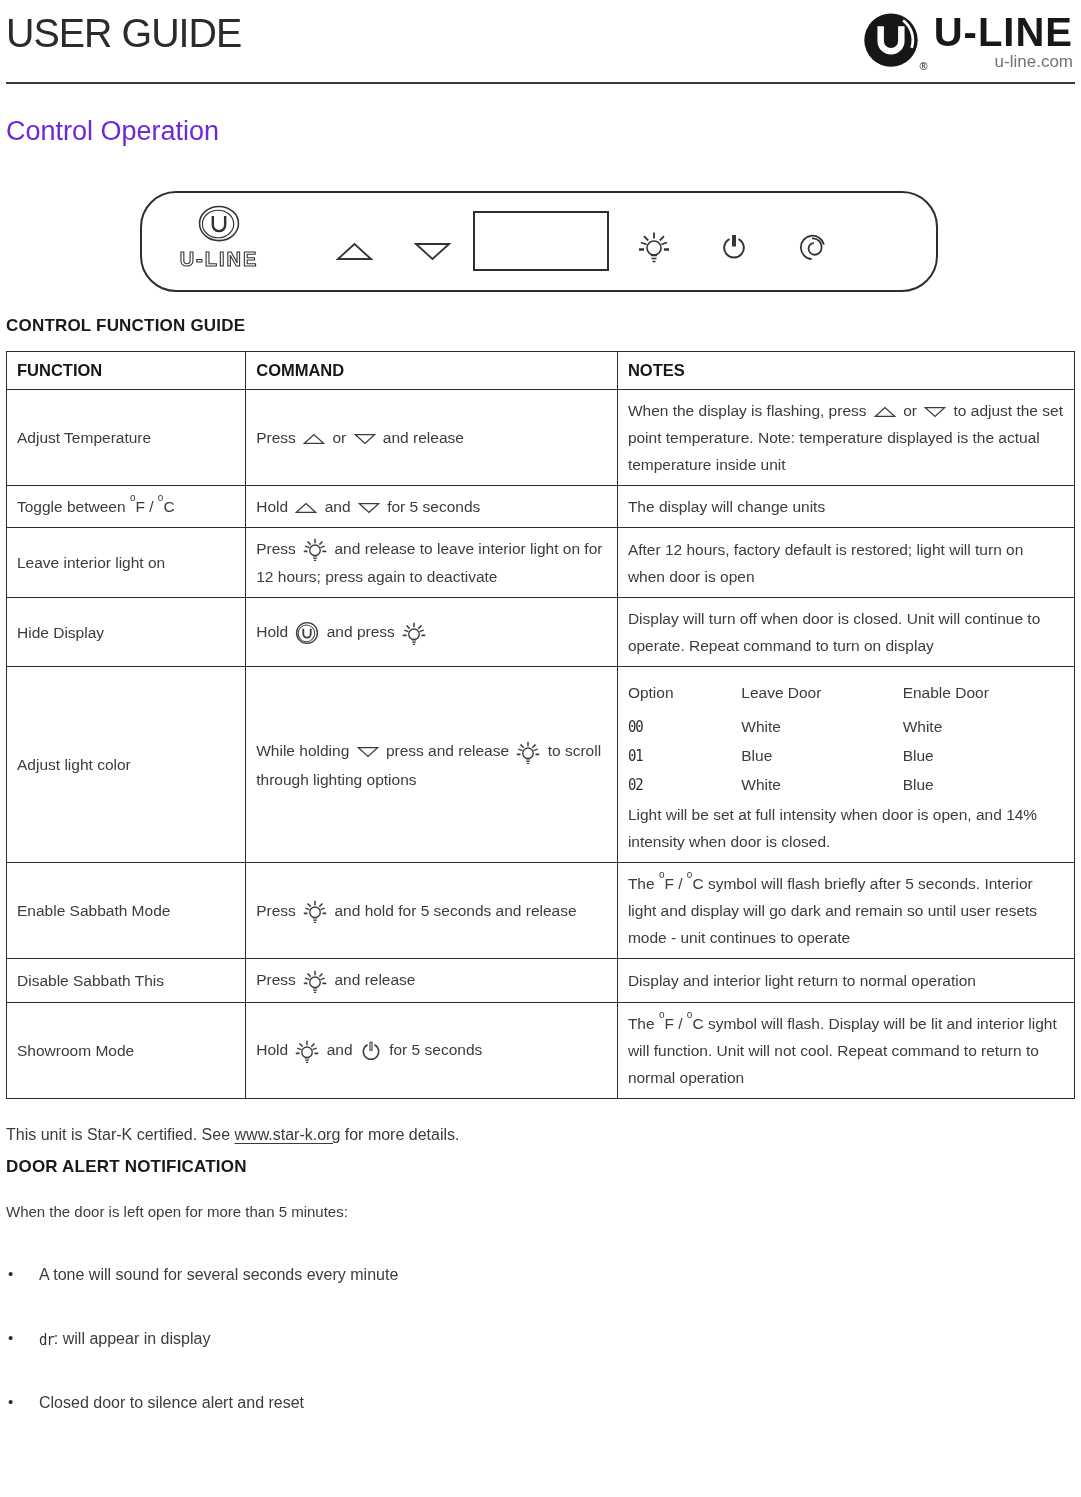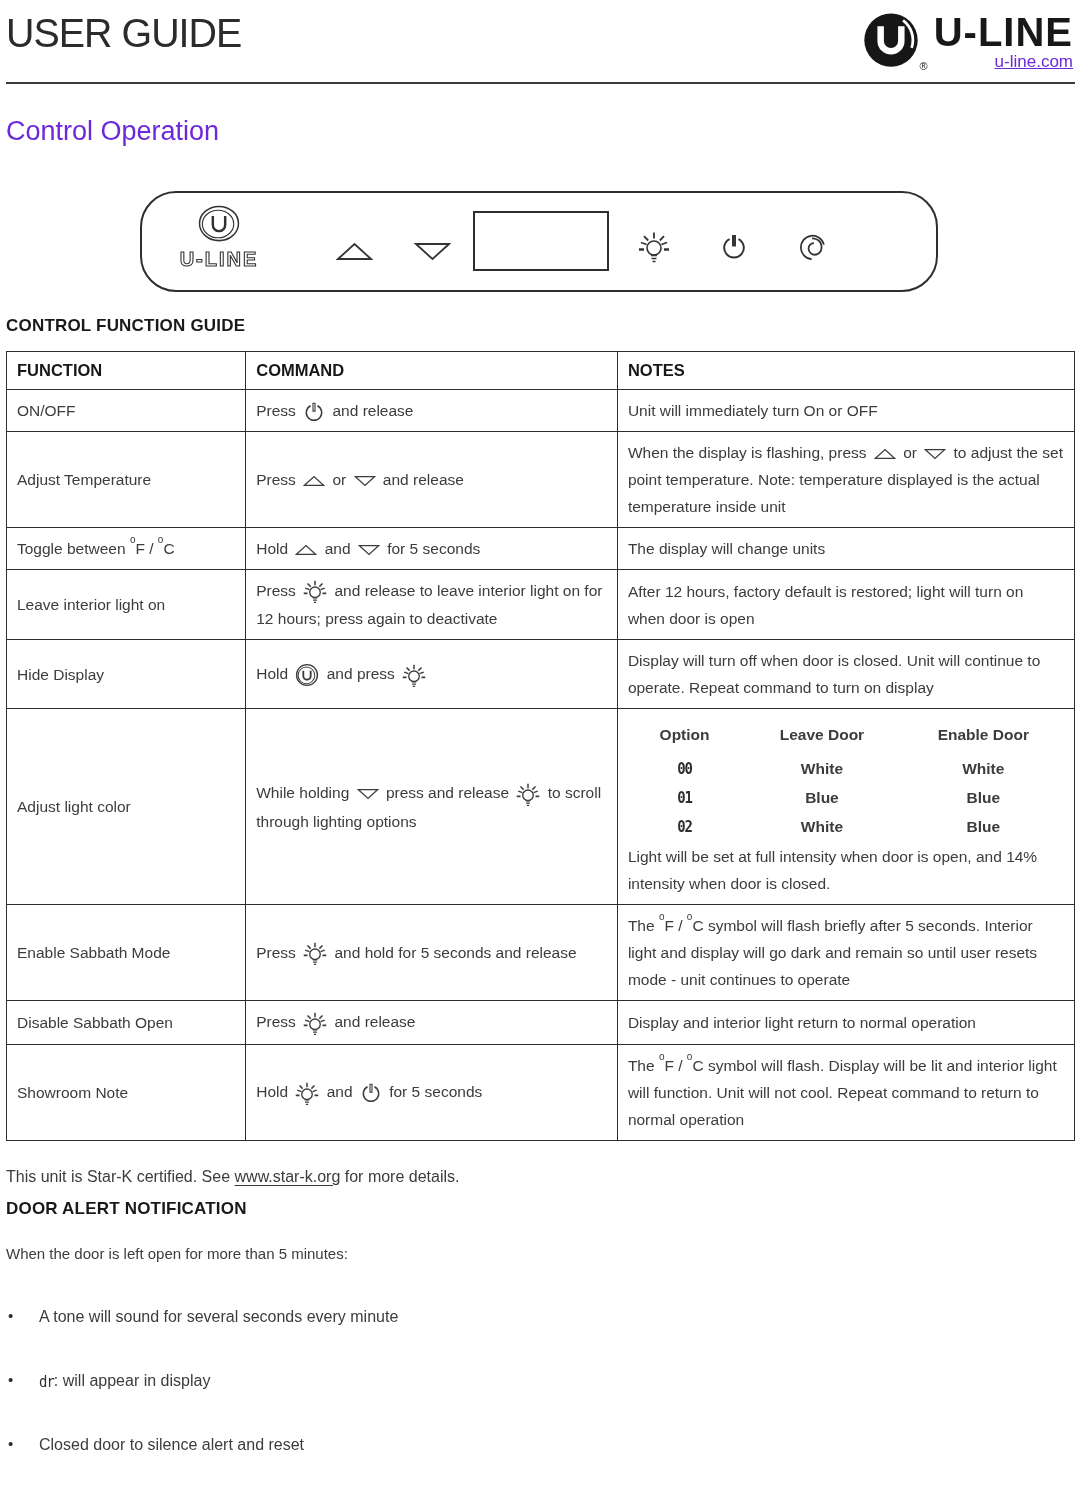--- a/index.html
+++ b/index.html
@@ -13,21 +13,21 @@
   }
   
   .hdr { display:flex; justify-content:space-between; align-items:flex-start; padding-top:4px; }
   .doc-title { font-size:41px; font-weight:400; color:#2b2b2b; letter-spacing:-1px;
                transform:scaleX(.96); transform-origin:left; }
   .brand { display:flex; align-items:flex-start; gap:10px; margin-right:2px; }
   .brand-logo-wrap { position:relative; width:64px; height:66px; }
   .brand-logo-wrap .reg { position:absolute; right:-4px; bottom:4px; font-size:11px; color:#222; }
   .brand-col { display:flex; flex-direction:column; align-items:flex-end; }
   .brand-name { font-size:40px; font-weight:700; color:#181818; letter-spacing:1px; line-height:44px; }
-  .brand-site { font-size:17px; color:#6d28d9; margin-top:-2px;text-decoration:underline; }
+  .brand-site { font-size:17px; color:#737373; margin-top:-2px; }
   .hdr-rule { border:none; border-top:2px solid #3a3a3a; margin-top:6px; }
   
   .page-title { font-size:27px; font-weight:400; color:#6d28d9; margin-top:32px; }
   .section-title { font-size:17px; font-weight:700; color:#191919; margin-top:24px; letter-spacing:.2px; }
   
   .panel { position:relative; margin-top:44px; margin-left:134px;
            width:798px; height:101px; border:2px solid #2e2e2e; border-radius:36px; background:#fff; }
   .panel .logo-grp { position:absolute; left:16px; top:12px; width:122px; text-align:center; }
   .panel .brand-outline {
     font-size:20px; font-weight:700; letter-spacing:2px; margin-top:1px;
@@ -41,22 +41,22 @@
   table.ctl col.c1{width:22.4%;} table.ctl col.c2{width:34.8%;} table.ctl col.c3{width:42.8%;}
   table.ctl th, table.ctl td { border:1.5px solid #2e2e2e; padding:7px 10px; text-align:left; vertical-align:middle; }
   table.ctl th { font-size:16.5px; font-weight:700; color:#171717; height:38px; }
   table.ctl td { font-size:15.5px; line-height:27px; color:#3c3c3c; }
   sup.deg { font-size:10px; position:relative; top:-5px; line-height:0; }
   .seg { font-family:"DejaVu Sans Mono", monospace; font-size:14px; letter-spacing:-1px;
          color:#2e2e2e; display:inline-block; transform:scaleY(1.12); }
   .tok-icon { display:inline-block; vertical-align:middle; margin:0 3px; line-height:0; }
   .tok-icon svg { vertical-align:middle; }
   table.mini { width:100%; border-collapse:collapse; }
-  table.mini th, table.mini td { border:none; padding:0 0 1px 0; font-weight:700; font-size:15.5px;
-                                 line-height:27px; text-align:center; color:#3c3c3c; }
+  table.mini th, table.mini td { border:none; padding:0 0 1px 0; font-weight:400; font-size:15.5px;
+                                 line-height:27px; text-align:left; color:#3c3c3c; }
   table.mini th { color:#3c3c3c; }
   table.mini .opt-col { width:26%; }
   table.mini .od-col  { width:37%; }
   table.mini .cd-col  { width:37%; }
   .mini-after { margin-top:2px; }
   
   .stark { font-size:16px; margin-top:27px; color:#3c3c3c; }
   .stark .lnk { text-decoration:underline; text-underline-offset:3px; }
   .door-title { font-size:17px; font-weight:700; color:#191919; margin-top:13px; letter-spacing:.2px; }
   .door-intro { font-size:15px; margin-top:26px; }
@@ -133,28 +133,20 @@
       </colgroup>
     <thead>
         <tr>
           <th>FUNCTION</th>
           <th>COMMAND</th>
           <th>NOTES</th>
         </tr>
       </thead>
     <tbody>
         <tr>
-          <td>ON/OFF</td>
-          <td>Press <span class="tok-icon"><svg width="22" height="22" viewBox="0 0 24 24">
-                <path d="M8.2 5.2 a8.4 8.4 0 1 0 7.6 0" fill="none" stroke="#3c3c3c" stroke-width="1.6"></path>
-                <path d="M10.9 2.4 h2.2 v8.6 h-2.2 z" fill="none" stroke="#3c3c3c" stroke-width="1.2"></path>
-              </svg></span> and release</td>
-          <td>Unit will immediately turn On or OFF</td>
-        </tr>
-        <tr>
           <td>Adjust Temperature</td>
           <td>Press <span class="tok-icon"><svg width="22" height="12" viewBox="0 0 37 19">
                 <path d="M2 17 L18.5 2 L35 17 Z" fill="none" stroke="#3c3c3c" stroke-width="2.2"></path>
               </svg></span> or <span class="tok-icon"><svg width="22" height="12" viewBox="0 0 37 19">
                 <path d="M2 2 L18.5 17 L35 2 Z" fill="none" stroke="#3c3c3c" stroke-width="2.2"></path>
               </svg></span> and release</td>
           <td>When the display is flashing, press <span class="tok-icon"><svg width="22" height="12" viewBox="0 0 37 19">
                 <path d="M2 17 L18.5 2 L35 17 Z" fill="none" stroke="#3c3c3c" stroke-width="2.2"></path>
               </svg></span> or <span class="tok-icon"><svg width="22" height="12" viewBox="0 0 37 19">
                 <path d="M2 2 L18.5 17 L35 2 Z" fill="none" stroke="#3c3c3c" stroke-width="2.2"></path>
@@ -237,31 +229,31 @@
           <td>Enable Sabbath Mode</td>
           <td>Press <span class="tok-icon"><svg width="24" height="27" viewBox="0 0 32 36">
                 <circle cx="16" cy="19" r="7" fill="none" stroke="#3c3c3c" stroke-width="1.8"></circle>
                 <path d="M13 26.5 h6 M13.5 29.5 h5 M14.5 32.5 h3" stroke="#3c3c3c" stroke-width="1.8" fill="none"></path>
                 <path d="M16 9.5 V3.5 M10.2 11.5 L6 7.2 M21.8 11.5 L26 7.2 M8.6 15.5 L3 13.5 M23.4 15.5 L29 13.5" stroke="#3c3c3c" stroke-width="2" fill="none"></path>
                 <path d="M1 20.5 h5 M26 20.5 h5" stroke="#3c3c3c" stroke-width="2.6" fill="none"></path>
               </svg></span> and hold for 5 seconds and release</td>
           <td>The <sup class="deg">o</sup>F / <sup class="deg">o</sup>C symbol will flash briefly after 5 seconds. Interior light and display will go dark and remain so until user resets mode - unit continues to operate</td>
         </tr>
         <tr>
-          <td>Disable Sabbath Open</td>
+          <td>Disable Sabbath This</td>
           <td>Press <span class="tok-icon"><svg width="24" height="27" viewBox="0 0 32 36">
                 <circle cx="16" cy="19" r="7" fill="none" stroke="#3c3c3c" stroke-width="1.8"></circle>
                 <path d="M13 26.5 h6 M13.5 29.5 h5 M14.5 32.5 h3" stroke="#3c3c3c" stroke-width="1.8" fill="none"></path>
                 <path d="M16 9.5 V3.5 M10.2 11.5 L6 7.2 M21.8 11.5 L26 7.2 M8.6 15.5 L3 13.5 M23.4 15.5 L29 13.5" stroke="#3c3c3c" stroke-width="2" fill="none"></path>
                 <path d="M1 20.5 h5 M26 20.5 h5" stroke="#3c3c3c" stroke-width="2.6" fill="none"></path>
               </svg></span> and release</td>
           <td>Display and interior light return to normal operation</td>
         </tr>
         <tr>
-          <td>Showroom Note</td>
+          <td>Showroom Mode</td>
           <td>Hold <span class="tok-icon"><svg width="24" height="27" viewBox="0 0 32 36">
                 <circle cx="16" cy="19" r="7" fill="none" stroke="#3c3c3c" stroke-width="1.8"></circle>
                 <path d="M13 26.5 h6 M13.5 29.5 h5 M14.5 32.5 h3" stroke="#3c3c3c" stroke-width="1.8" fill="none"></path>
                 <path d="M16 9.5 V3.5 M10.2 11.5 L6 7.2 M21.8 11.5 L26 7.2 M8.6 15.5 L3 13.5 M23.4 15.5 L29 13.5" stroke="#3c3c3c" stroke-width="2" fill="none"></path>
                 <path d="M1 20.5 h5 M26 20.5 h5" stroke="#3c3c3c" stroke-width="2.6" fill="none"></path>
               </svg></span> and <span class="tok-icon"><svg width="22" height="22" viewBox="0 0 24 24">
                 <path d="M8.2 5.2 a8.4 8.4 0 1 0 7.6 0" fill="none" stroke="#3c3c3c" stroke-width="1.6"></path>
                 <path d="M10.9 2.4 h2.2 v8.6 h-2.2 z" fill="none" stroke="#3c3c3c" stroke-width="1.2"></path>
               </svg></span> for 5 seconds</td>
           <td>The <sup class="deg">o</sup>F / <sup class="deg">o</sup>C symbol will flash. Display will be lit and interior light will function. Unit will not cool. Repeat command to return to normal operation</td>

